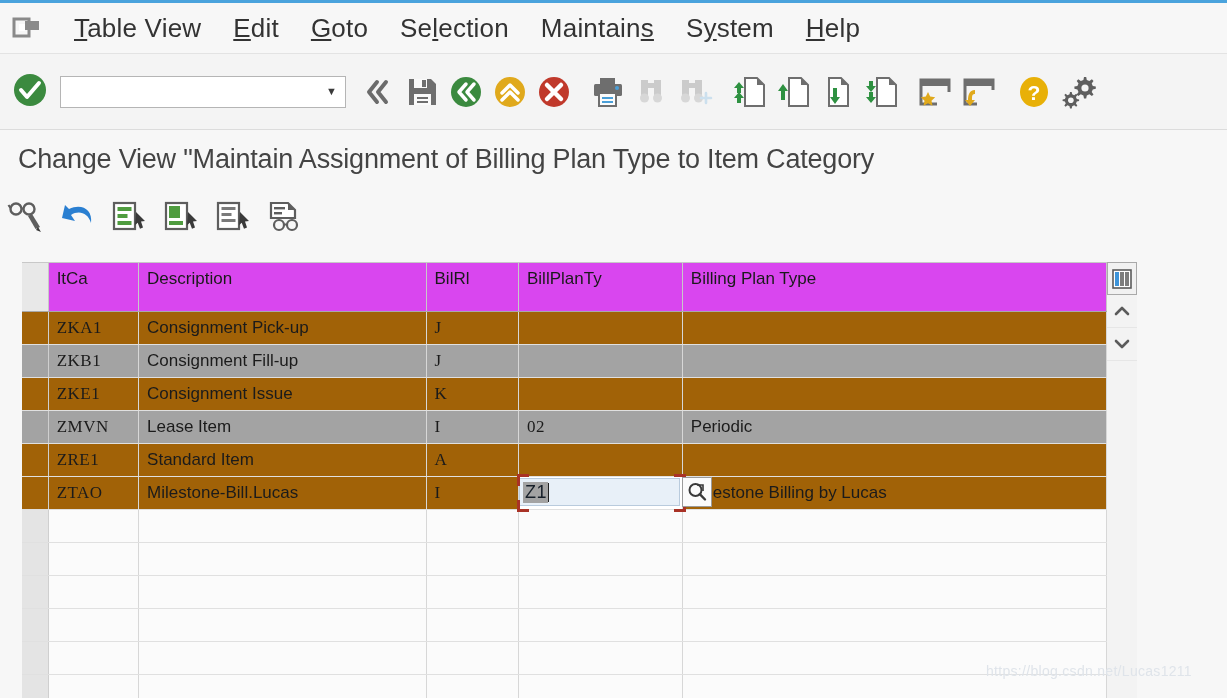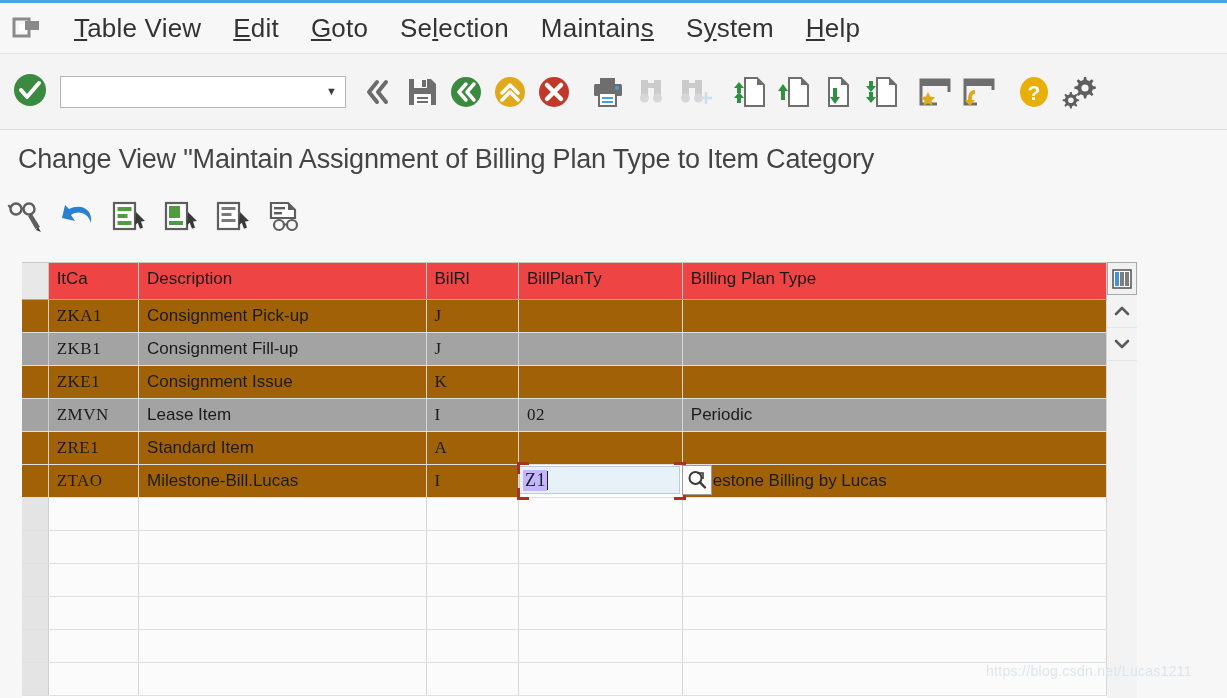--- a/index.html
+++ b/index.html
@@ -110,26 +110,26 @@
   }
   table.grid col.c-sel  { width: 26px; }
   table.grid col.c-itca { width: 90px; }
   table.grid col.c-desc { width: 286px; }
   table.grid col.c-bilrl{ width: 92px; }
   table.grid col.c-bpt  { width: 163px; }
   table.grid col.c-bptn { width: 422px; }
 
   table.grid th {
     height: 32px;
-    background: #ef4444;
+    background: #d946ef;
     border-right: 1px solid #c8c8c8;
     border-bottom: 1px solid #a9a9a9;
     border-top: 1px solid #c8c8c8;
     font-size: 17px; font-weight: normal; color: #1a1a1a;
-    text-align: left; padding: 0 0 4px 8px;
+    text-align: left; padding: 0 0 16px 8px;
     white-space: nowrap;
   }
   table.grid th.sel {
     padding: 0; background: #e8e8e8;
   }
   table.grid td {
     height: 32px;
     border-right: 1px solid #d7d7d7;
     border-bottom: 1px solid #e0e0e0;
     font-size: 17px; color: #1b1b1b;
@@ -156,23 +156,23 @@
   td.active-cell { position: relative; background: #ffffff !important; padding: 0; }
   .editbox {
     position: absolute; left: 0px; top: 1px;
     width: 161px; height: 28px;
     background: #e8f0f8;
     border: 1px solid #b9cbdd;
     box-sizing: border-box;
     display: flex; align-items: center;
   }
   .editbox .sel-text {
-    background: #c4b5fd;
+    background: #a3a3a3;
     color: #17202a;
-    font-family: Liberation Serif, serif;
+    font-family: Liberation Sans, sans-serif;
     font-size: 18px;
     padding: 0 1px 0 2px;
     margin-left: 3px;
     letter-spacing: 0.5px;
   }
   .caret {
     width: 1px; height: 19px; background: #222; margin-left: 0px;
   }
   .corner {
     position: absolute; width: 9px; height: 9px; z-index: 6;

